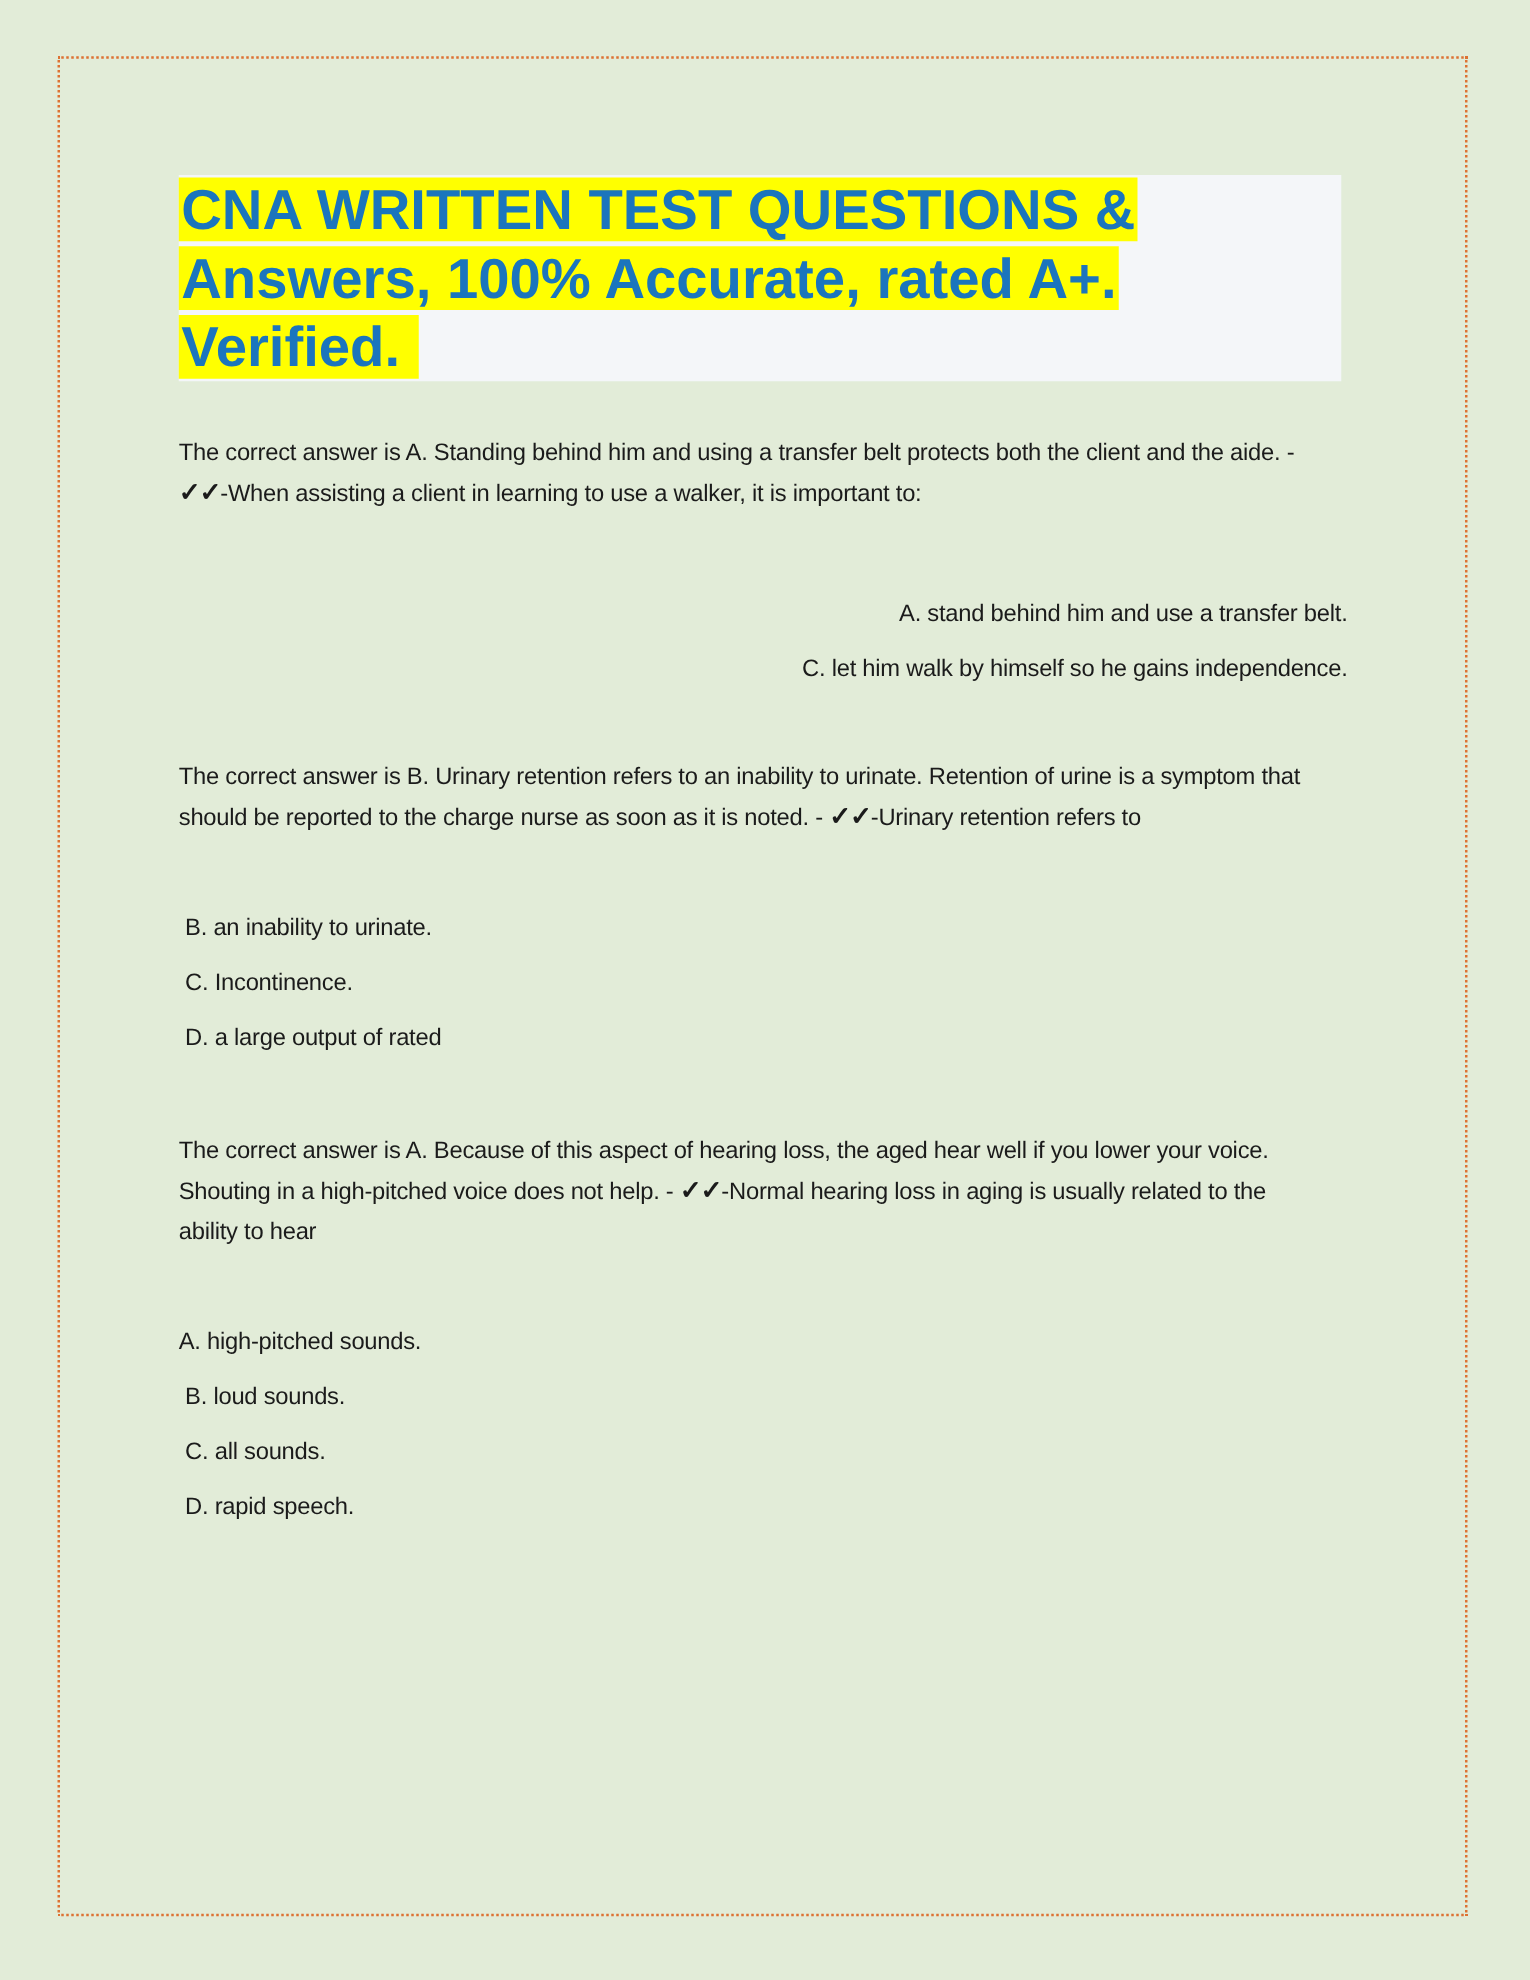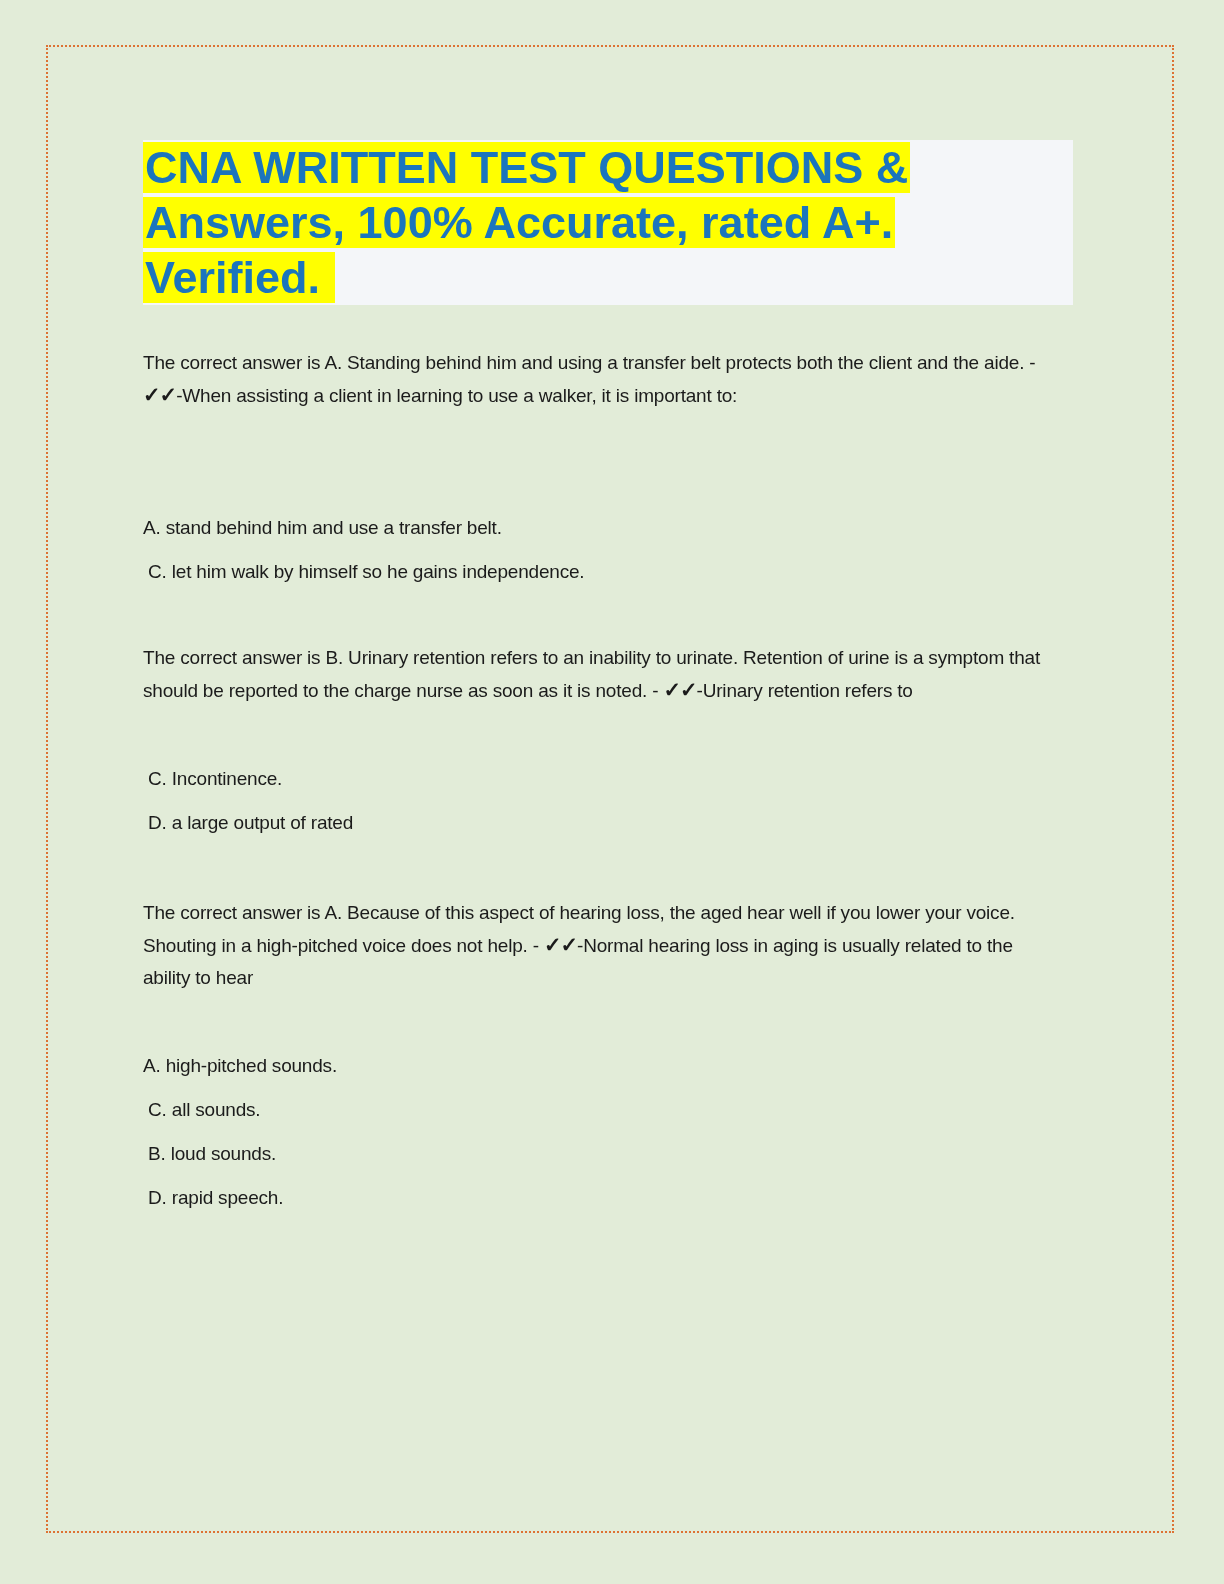--- a/index.html
+++ b/index.html
@@ -52,21 +52,21 @@
   }
   .q1 .para { margin-top: 42px; }
   .q2 .para { margin-top: 55px; }
   .q3 .para { margin-top: 59px; }
   .checks {
     font-weight: bold;
     letter-spacing: -1px;
     font-size: 21px;
   }
   .opts { margin-top: 0; }
-  .q1 .opts { margin-top: 100px; }
+  .q1 .opts { margin-top: 64px; text-align: right; }
   .q2 .opts { margin-top: 56px; }
   .q3 .opts { margin-top: 56px; }
   .opt {
     font-size: 19px;
     line-height: 31px;
     letter-spacing: -0.2px;
     margin: 0 0 13px 0;
     white-space: pre-wrap;
   }
 </style>
@@ -87,28 +87,29 @@
     <p class="para"><span>The correct answer is A. Standing behind him and using a transfer belt protects both the client and the aide. - </span><span class="checks">✓✓</span><span>-When assisting a client in learning to use a walker, it is important to:</span></p>
     <div class="opts">
       <p class="opt">A. stand behind him and use a transfer belt.</p>
       <p class="opt"> C. let him walk by himself so he gains independence.</p>
     </div>
   </div>
 
   <div class="q2">
     <p class="para"><span>The correct answer is B. Urinary retention refers to an inability to urinate. Retention of urine is a symptom that should be reported to the charge nurse as soon as it is noted. - </span><span class="checks">✓✓</span><span>-Urinary retention refers to</span></p>
     <div class="opts">
+      <p class="opt"> B. an inability to urinate.</p>
       <p class="opt"> C. Incontinence.</p>
       <p class="opt"> D. a large output of rated</p>
     </div>
   </div>
 
   <div class="q3">
     <p class="para"><span>The correct answer is A. Because of this aspect of hearing loss, the aged hear well if you lower your voice. Shouting in a high-pitched voice does not help. - </span><span class="checks">✓✓</span><span>-Normal hearing loss in aging is usually related to the ability to hear</span></p>
     <div class="opts">
       <p class="opt">A. high-pitched sounds.</p>
+      <p class="opt"> B. loud sounds.</p>
       <p class="opt"> C. all sounds.</p>
-      <p class="opt"> B. loud sounds.</p>
       <p class="opt"> D. rapid speech.</p>
     </div>
   </div>
 
 </div>
 
 </body></html>

